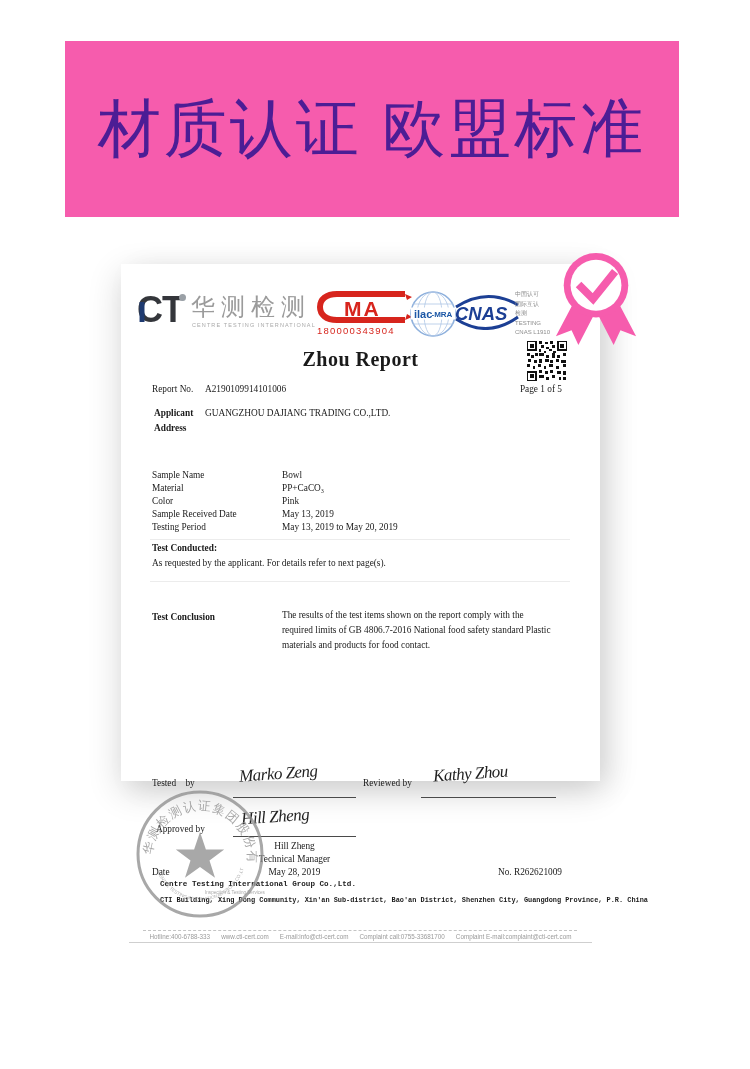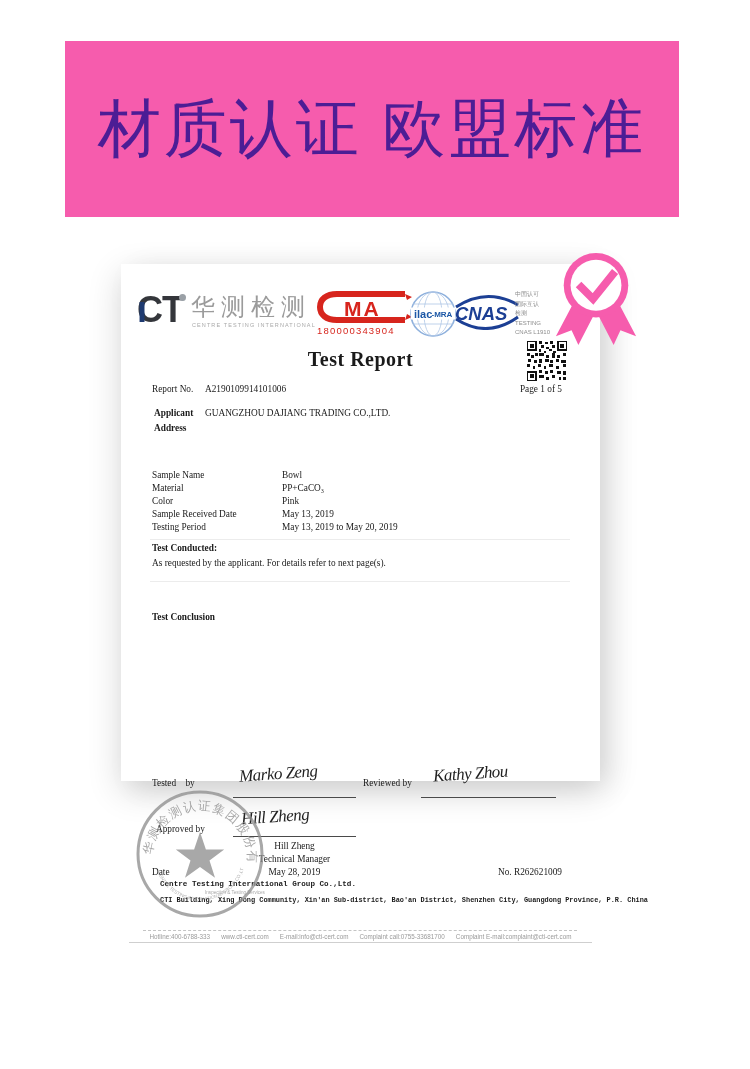--- a/index.html
+++ b/index.html
@@ -181,21 +181,21 @@
         <rect x="22" y="22" width="3" height="2"></rect>
         <rect x="26" y="22" width="2" height="3"></rect>
       <rect x="9" y="25" width="3" height="2"></rect>
         <rect x="14" y="26" width="2" height="2"></rect>
         <rect x="18" y="25" width="2" height="2"></rect>
         <rect x="23" y="26" width="2" height="2"></rect>
         <rect x="26" y="26" width="2" height="2"></rect>
     </g>
   </svg>
 
-  <div class="doc-title">Test Report</div>
+  <div class="doc-title">Zhou Report</div>
 
   <div class="row lbl" style="top:120px">Report No.</div>
   <div class="row val" style="top:120px">A2190109914101006</div>
   <div class="page-no">Page 1 of 5</div>
 
   <div class="row lbl b" style="top:144px;left:33px">Applicant</div>
   <div class="row val" style="top:144px">GUANGZHOU DAJIANG TRADING CO.,LTD.</div>
   <div class="row lbl b" style="top:159px;left:33px">Address</div>
 
 
@@ -209,20 +209,21 @@
   <div class="row s-val" style="top:245px">May 13, 2019</div>
   <div class="row s-lbl" style="top:258px">Testing Period</div>
   <div class="row s-val" style="top:258px">May 13, 2019 to May 20, 2019</div>
 
   <div class="rule" style="top:275px"></div>
   <div class="row lbl b" style="top:279px">Test Conducted:</div>
   <div class="row lbl" style="top:294px">As requested by the applicant. For details refer to next page(s).</div>
   <div class="rule" style="top:317px"></div>
 
   <div class="row lbl b" style="top:348px">Test Conclusion</div>
+  <div class="concl-txt">The results of the test items shown on the report comply with the required limits of GB 4806.7-2016 National food safety standard Plastic materials and products for food contact.</div>
 
   <div class="sig-label" style="left:31px;top:514px">Tested    by</div>
   <div class="sig" style="left:118px;top:500px">Marko Zeng</div>
   <div class="sig-line" style="left:112px;width:123px;top:533px"></div>
 
   <div class="sig-label" style="left:242px;top:514px">Reviewed by</div>
   <div class="sig" style="left:312px;top:500px">Kathy Zhou</div>
   <div class="sig-line" style="left:300px;width:135px;top:533px"></div>
 
   <div class="sig-label" style="left:35px;top:560px">Approved by</div>

